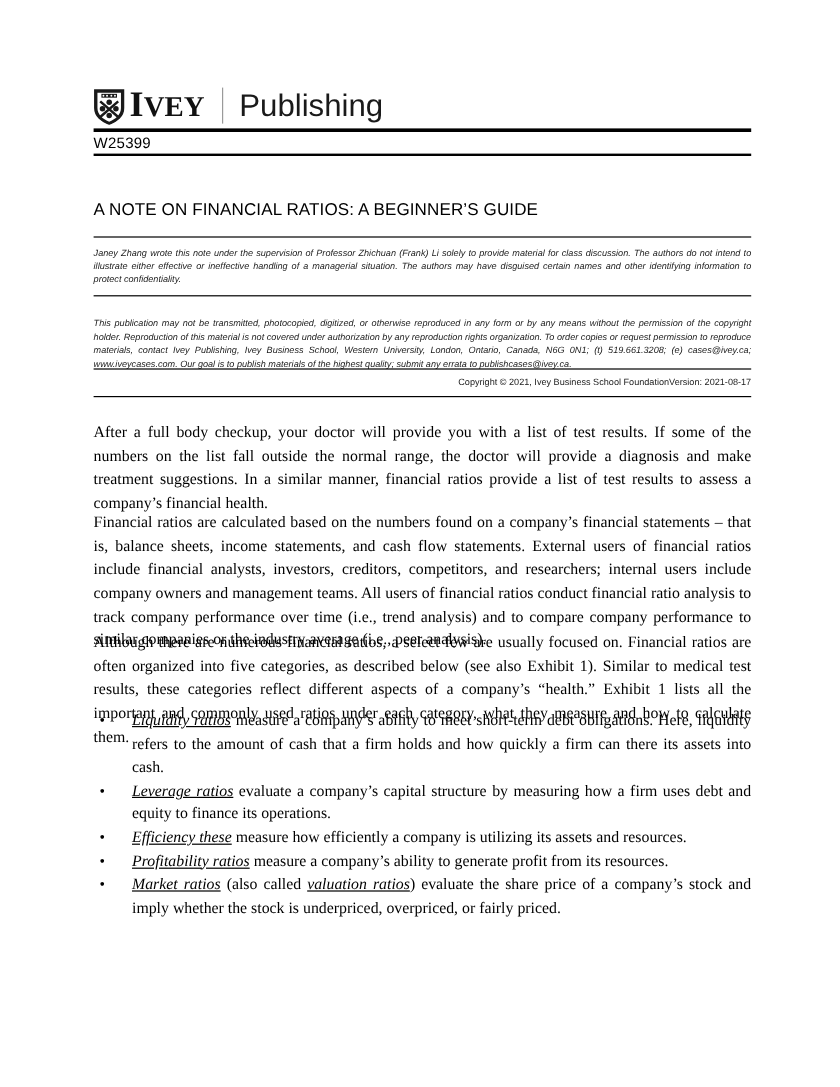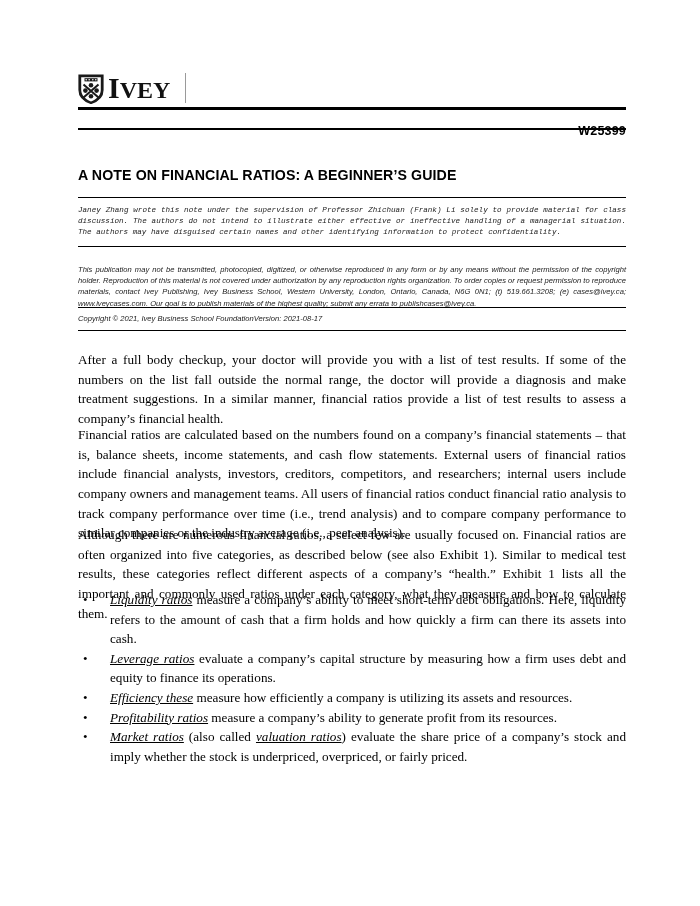--- a/index.html
+++ b/index.html
@@ -90,65 +90,64 @@
   #rule-masthead { top: 107px; }
   #rule-docnum   { top: 128px; height: 2px; }
   #rule-credit-top { top: 197px; }
   #rule-notice-top { top: 246px; }
   #rule-copyright-top { top: 307px; }
   #rule-copyright-bottom { top: 330px; }
 
   .doc-number {
     position: absolute;
     left: 0;
-    top: 124px;
-    width: 548px;
-    text-align: right;
-    font-family: "Liberation Sans", "DejaVu Sans", sans-serif;
-    font-weight: bold;
+    top: 112px;
+    width: 548px;
+    text-align: left;
+    font-family: "Liberation Sans", "DejaVu Sans", sans-serif;
+    font-weight: normal;
     font-size: 12.5px;
     letter-spacing: 0.2px;
   }
 
   .doc-title {
     position: absolute;
     left: 0;
     top: 157px;
     width: 548px;
     font-family: "Liberation Sans", "DejaVu Sans", sans-serif;
-    font-weight: bold;
+    font-weight: normal;
     font-size: 14.2px;
     letter-spacing: 0.1px;
     line-height: 1.2;
   }
 
   
   .notice {
     position: absolute;
     left: 0;
     width: 548px;
     font-family: "Liberation Sans", "DejaVu Sans", sans-serif;
     font-style: italic;
     font-size: 7.6px;
     line-height: 11.2px;
     text-align: justify;
     color: #1b1b1b;
   }
-  #credit-block { top: 205px; font-family: Liberation Mono, monospace; }
+  #credit-block { top: 205px; }
   #notice-block { top: 264px; }
 
   .copyright-row {
     position: absolute;
     left: 0;
     top: 313px;
     width: 548px;
     display: flex;
-    justify-content: flex-start;
-    font-family: "Liberation Sans", "DejaVu Sans", sans-serif;
-    font-style: italic;
+    justify-content: flex-end;
+    font-family: "Liberation Sans", "DejaVu Sans", sans-serif;
     font-size: 7.6px;
     line-height: 11px;
     color: #1b1b1b;
   }
 
   
   .body-text {
     position: absolute;
     left: 0;
     width: 548px;
@@ -206,20 +205,21 @@
         <circle cx="14.8" cy="7.8" r="0.8" fill="#ffffff"></circle>
         <circle cx="17.8" cy="7.8" r="0.8" fill="#ffffff"></circle>
         <path d="M5.5 12.5 L20.5 25.5 M20.5 12.5 L5.5 25.5" stroke="#1a1a1a" stroke-width="2.1" fill="none"></path>
         <circle cx="13" cy="13.2" r="2.3" fill="#1a1a1a"></circle>
         <circle cx="13" cy="24.2" r="2.3" fill="#1a1a1a"></circle>
         <circle cx="7.4" cy="18.6" r="2.3" fill="#1a1a1a"></circle>
         <circle cx="18.6" cy="18.6" r="2.3" fill="#1a1a1a"></circle>
       </svg>
       <span class="brand-ivey">I<span class="sm">VEY</span></span>
       <span class="brand-divider"></span>
+      <span class="brand-publishing">Publishing</span>
     </div>
 
     <div class="rule-thick" id="rule-masthead"></div>
     <div class="rule-thin" id="rule-docnum"></div>
 
     <div class="doc-number">W25399</div>
 
     <h1 class="doc-title">A NOTE ON FINANCIAL RATIOS: A BEGINNER’S GUIDE</h1>
 
     <div class="rule-thin" id="rule-credit-top"></div>

